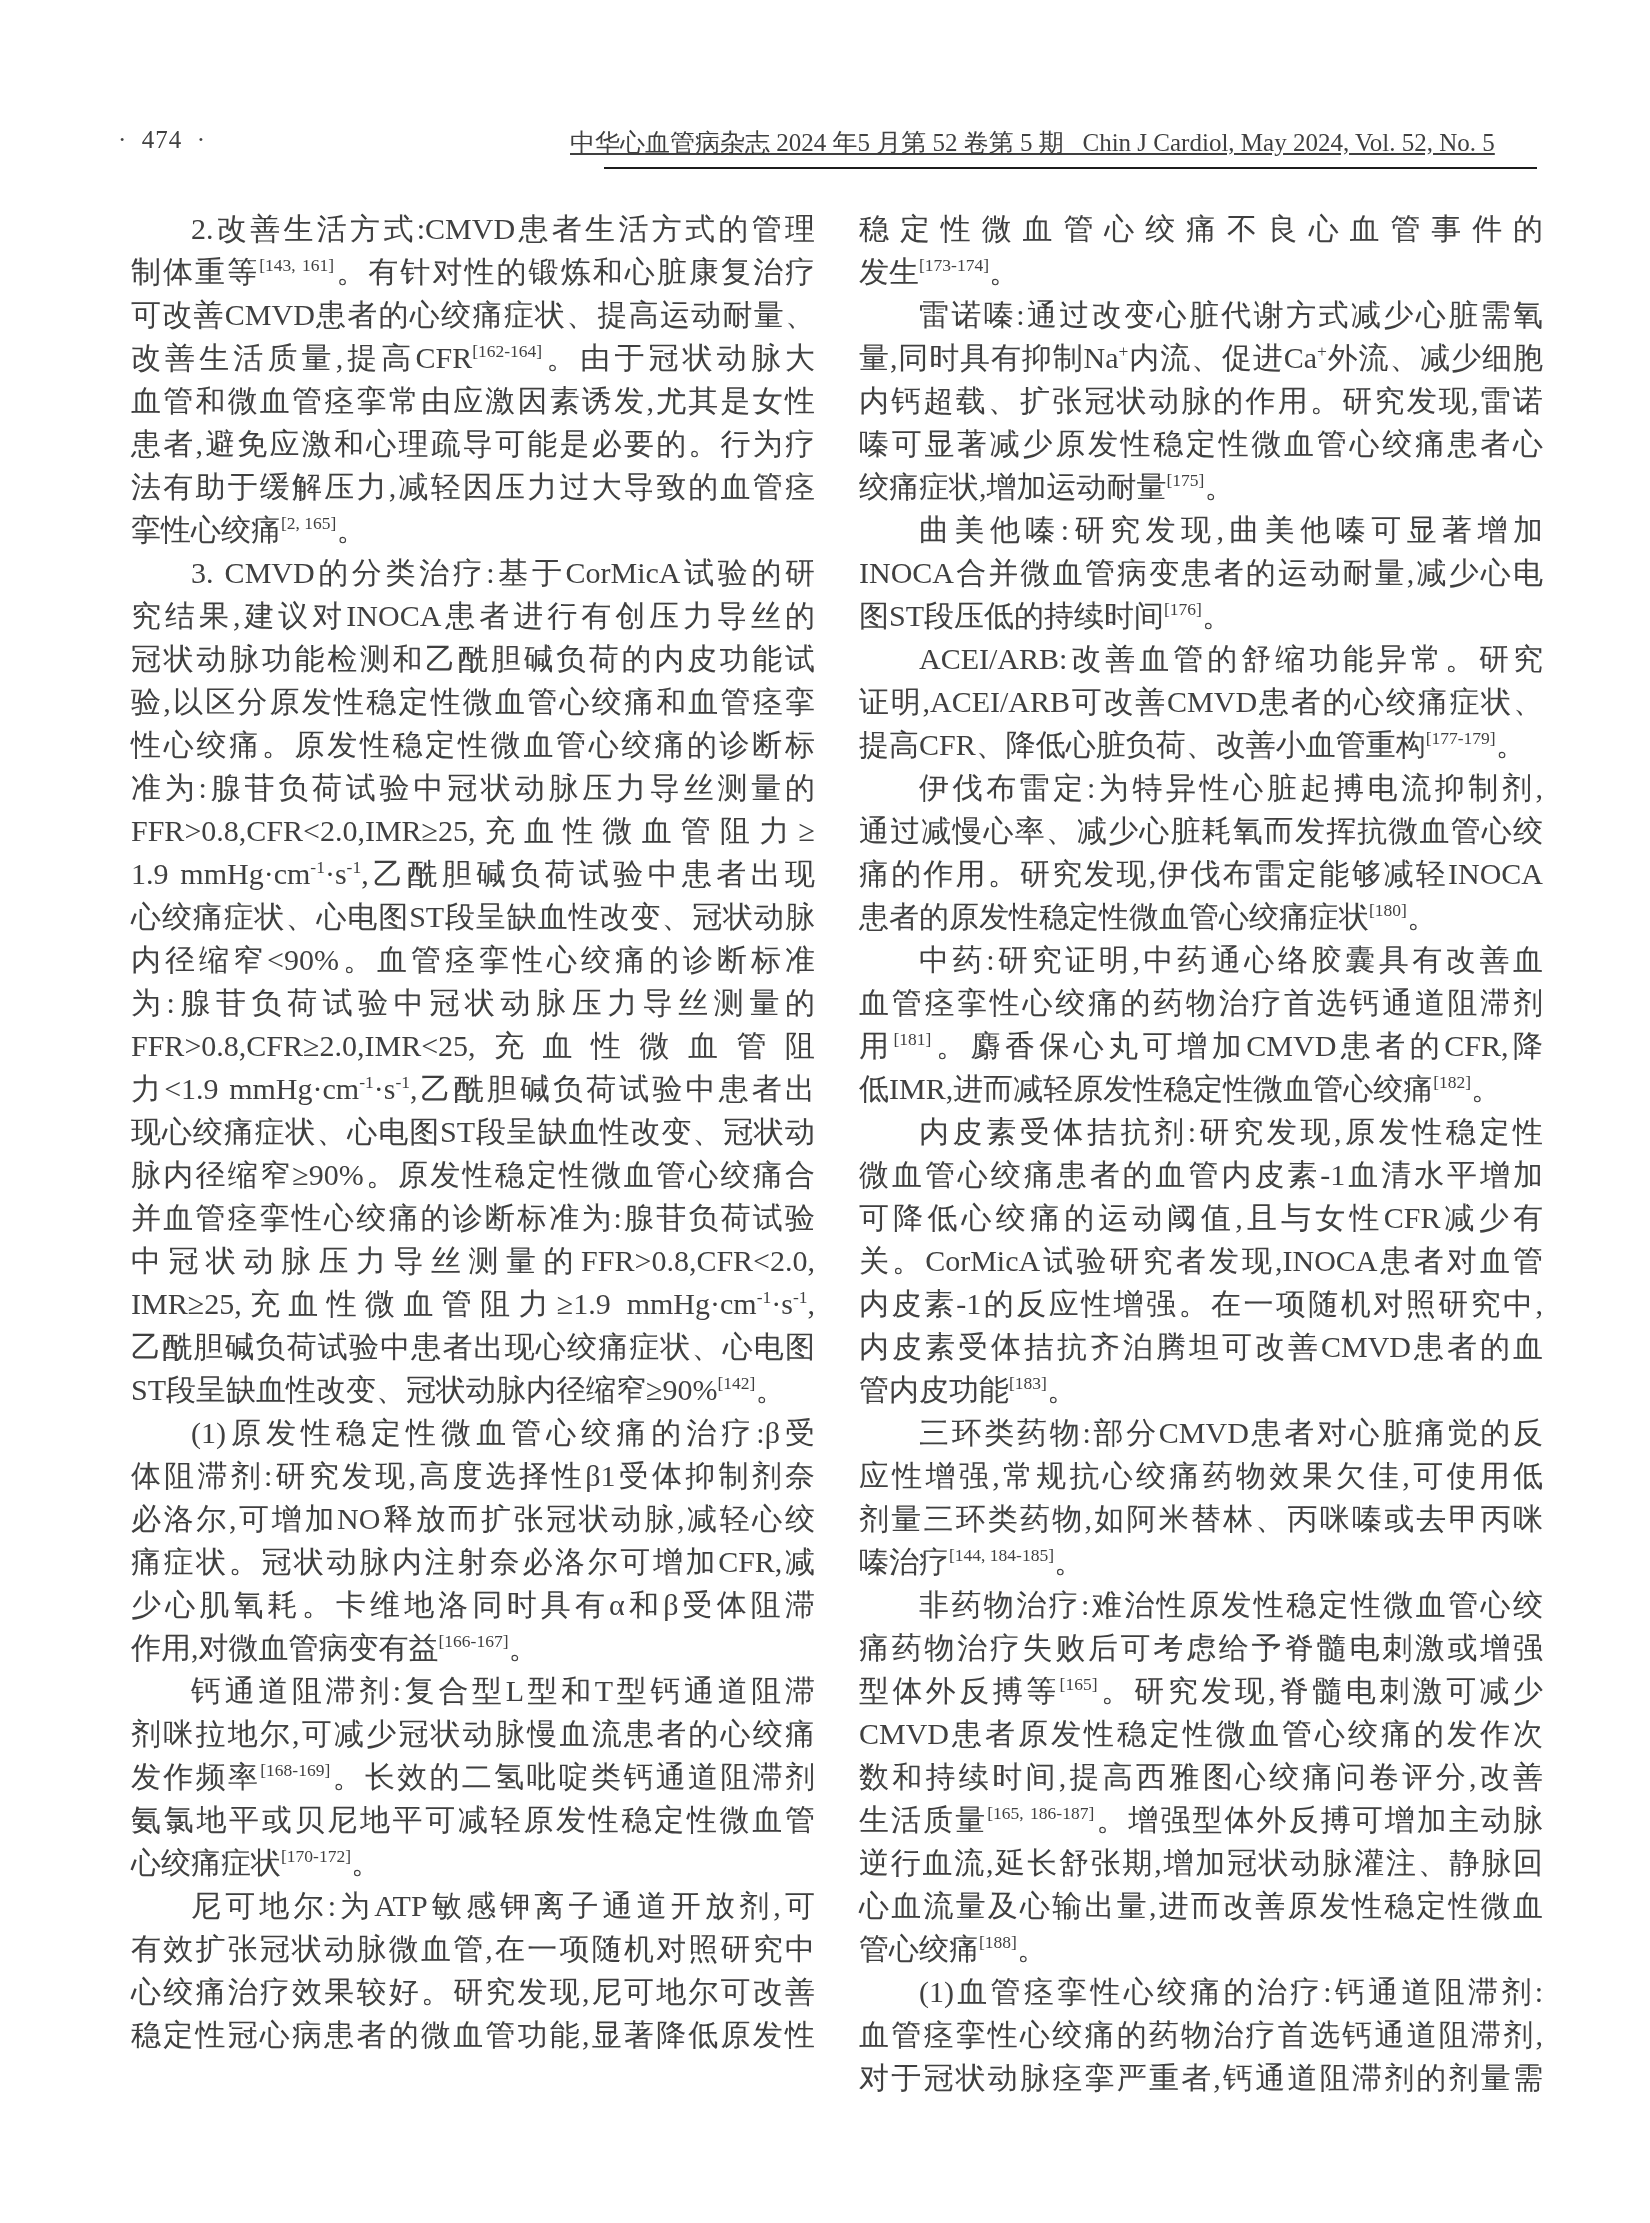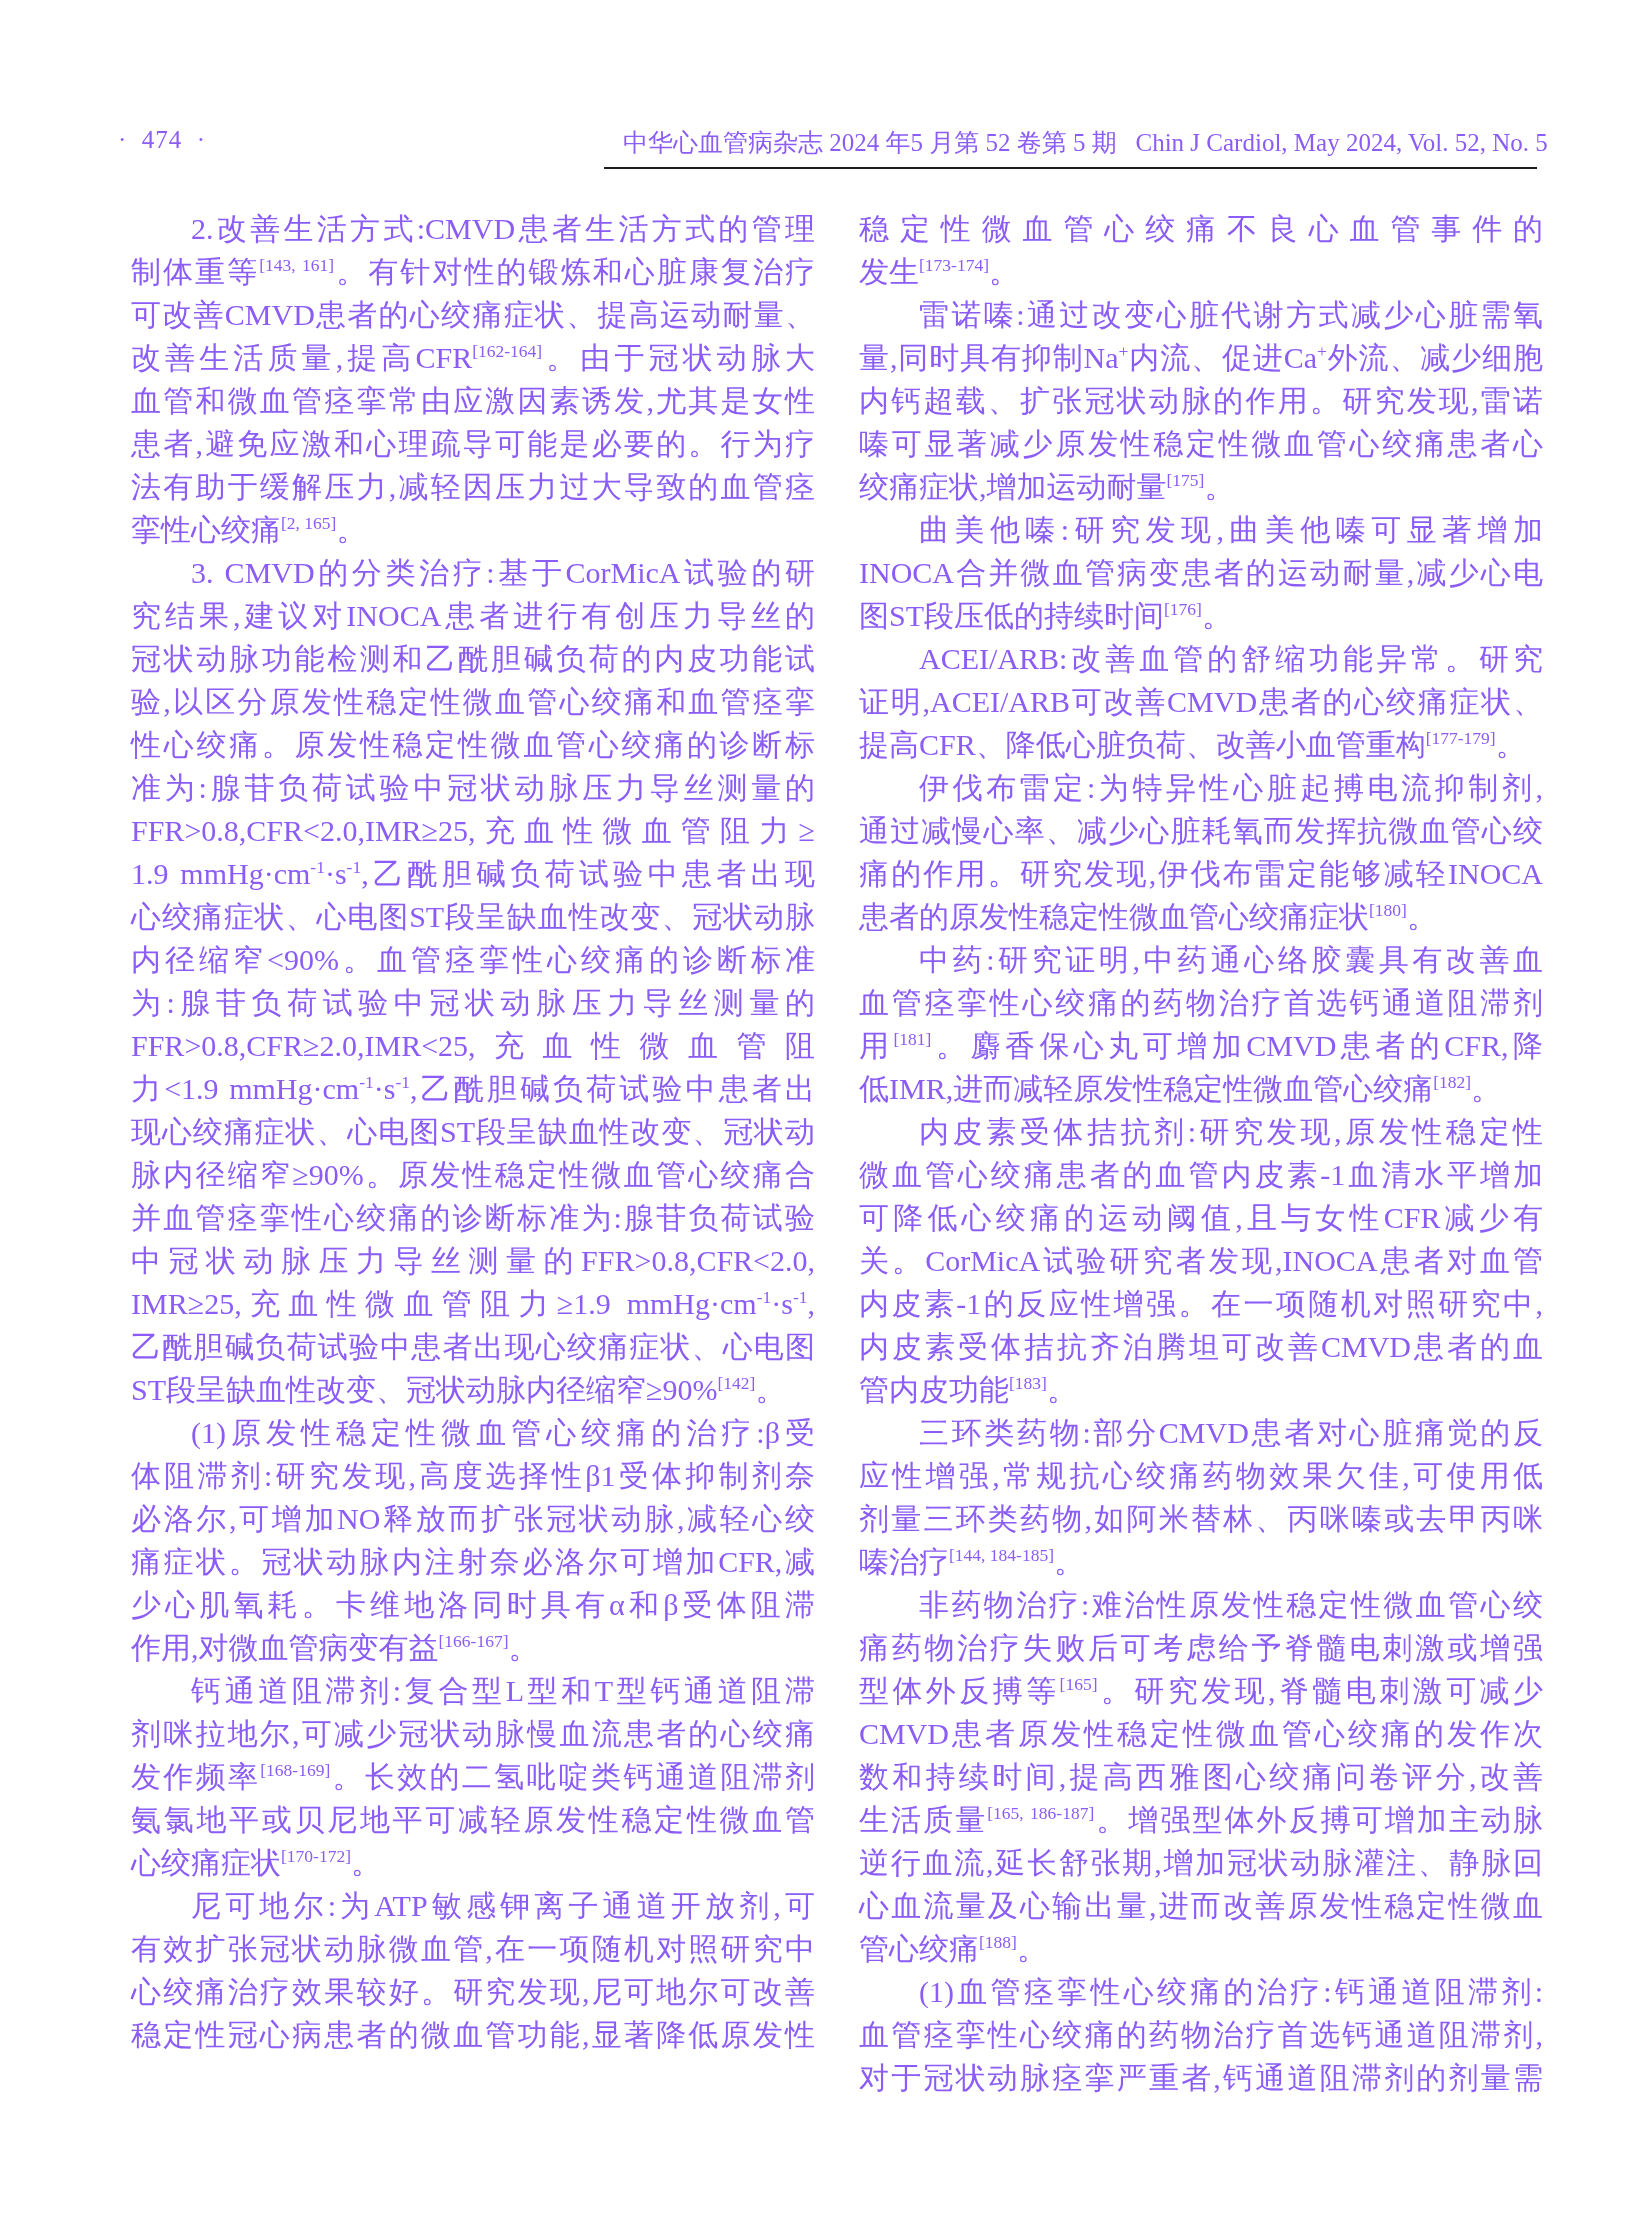--- a/index.html
+++ b/index.html
@@ -2,26 +2,26 @@
 <html><head>
 <meta charset="utf-8">
 <style>
   html,body{margin:0;padding:0;background:#e8e8e8;}
   .page{
     position:relative;
     width:1651px;height:2223px;
     margin:0 auto;
     background:#ffffff;
     font-family:"Liberation Serif","DejaVu Serif",serif;
-    color:#8b5cf6;
+    color:#404040;
     overflow:hidden;
   }
   .hdr{position:absolute;top:126px;left:0;width:100%;height:39px;font-size:25px;}
   .pageno{position:absolute;left:118px;top:0;white-space:pre;letter-spacing:1px;}
-  .journal{position:absolute;left:623px;top:0;white-space:pre;}
+  .journal{position:absolute;left:570px;top:0;white-space:pre;text-decoration:underline;}
   .rule{position:absolute;left:604px;top:167px;width:933px;height:1.9px;background:#1c1c1c;}
   .cols{position:absolute;top:207px;left:131px;width:1412px;display:flex;gap:44px;}
   .col{width:691px;}
   .line{
     height:43px;
     line-height:43px;
     font-size:30px;
     text-align:justify;
     text-align-last:justify;
     text-justify:inter-character;

